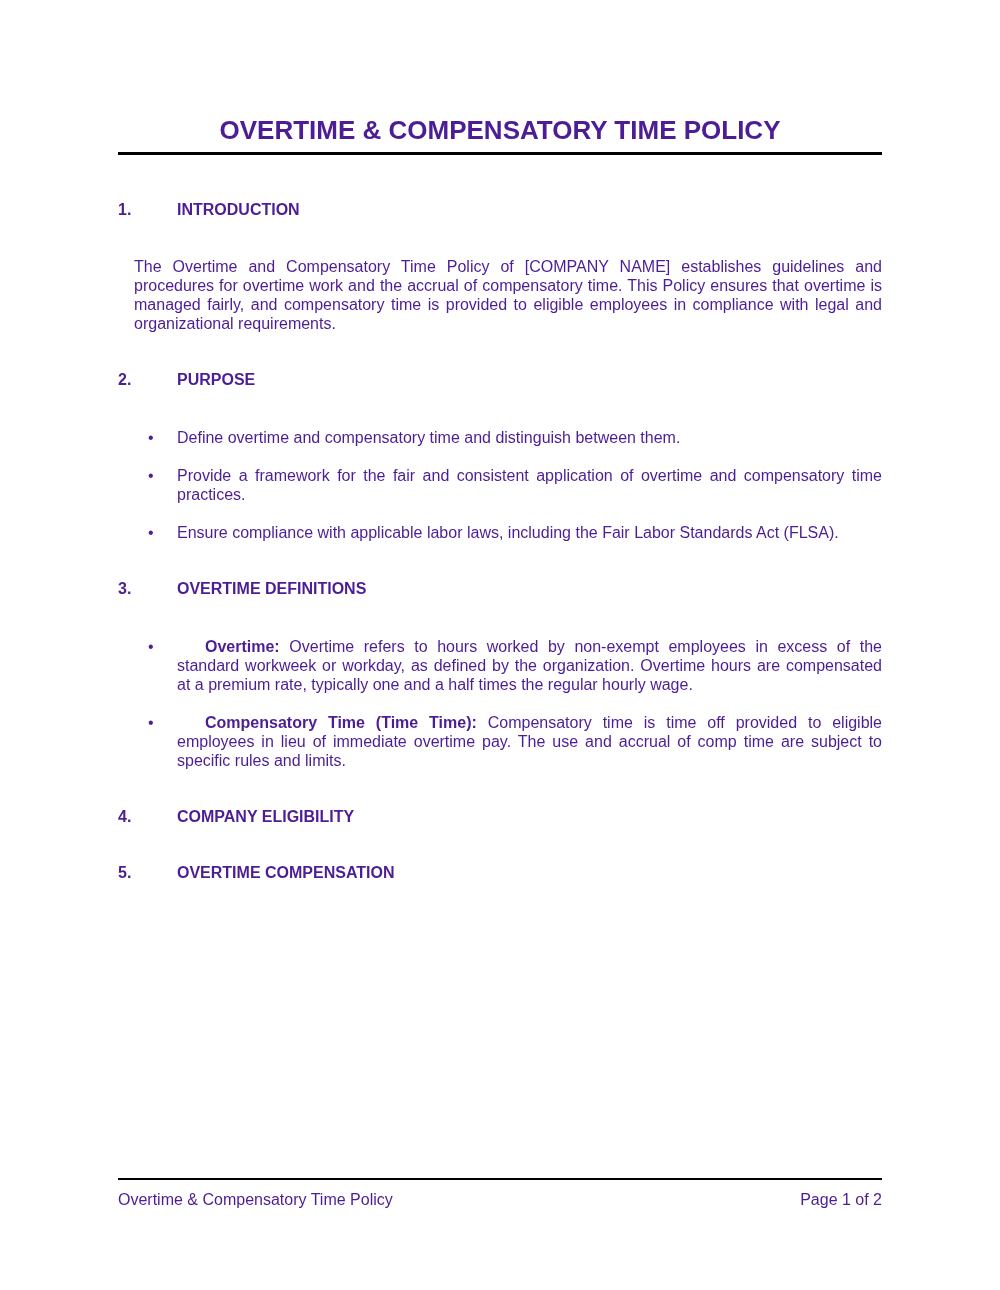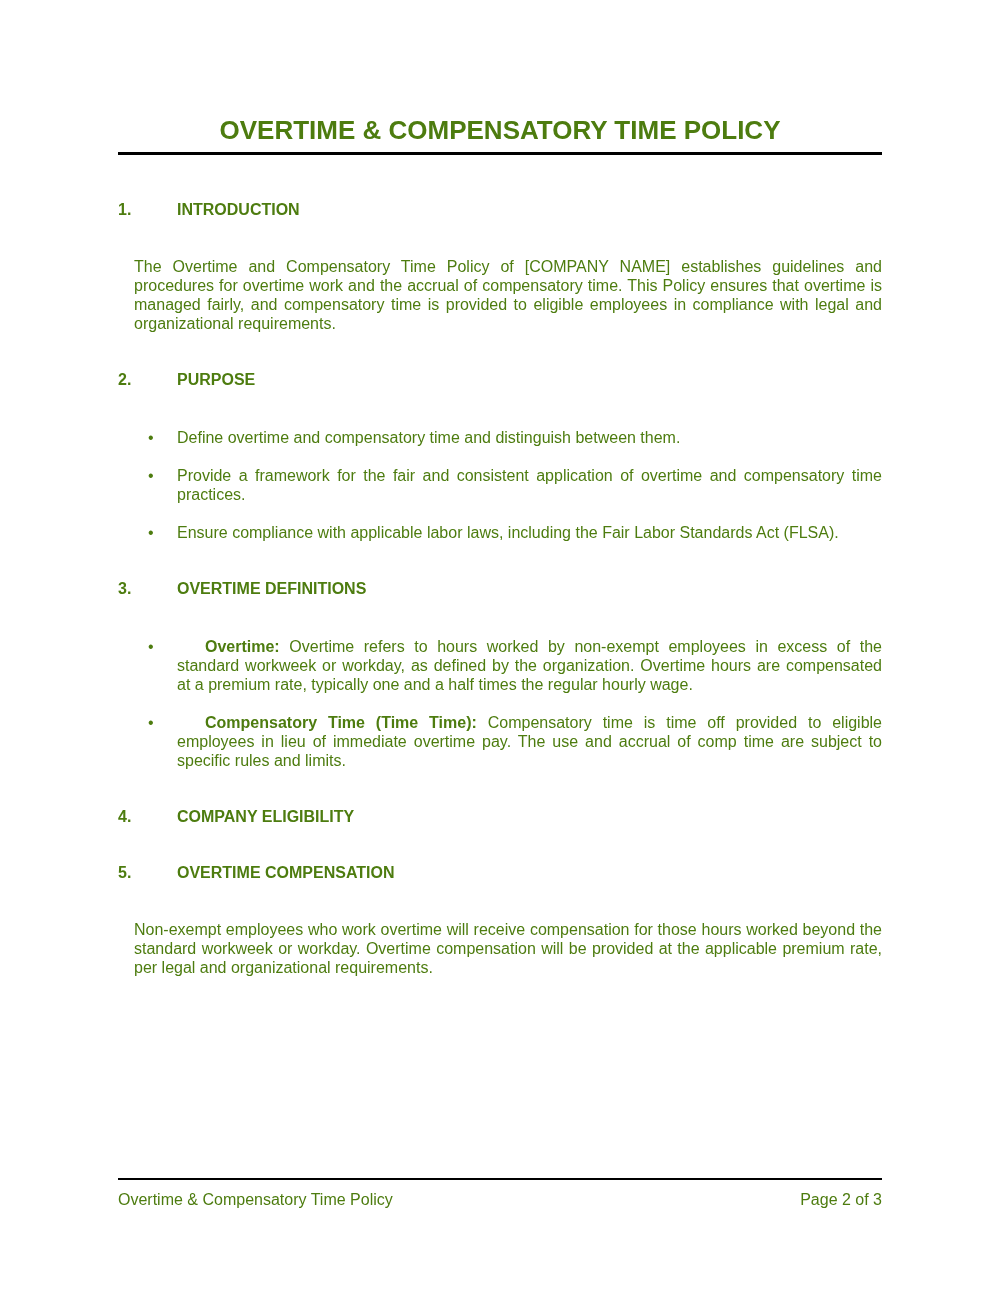--- a/index.html
+++ b/index.html
@@ -5,21 +5,21 @@
   html, body {
     margin: 0;
     padding: 0;
     background: #ffffff;
   }
   .page {
     position: relative;
     width: 1000px;
     height: 1290px;
     background: #ffffff;
-    color: #4d7c0f;
+    color: #4c1d95;
     font-family: "Liberation Sans", sans-serif;
     font-size: 16px;
     line-height: 19px;
     overflow: hidden;
   }
   .content {
     padding: 0 118px;
   }
   .doc-title {
     margin: 115px 0 0 0;
@@ -134,21 +134,20 @@
           <div class="section-heading">
             <span class="sec-num">4.</span>
             <span class="sec-title">COMPANY ELIGIBILITY</span>
           </div>
         </section>
         <section class="section">
           <div class="section-heading">
             <span class="sec-num">5.</span>
             <span class="sec-title">OVERTIME COMPENSATION</span>
           </div>
-          <p class="para">Non-exempt employees who work overtime will receive compensation for those hours worked beyond the standard workweek or workday. Overtime compensation will be provided at the applicable premium rate, per legal and organizational requirements.</p>
         </section>
       </div>
   </div>
   <div class="footer">
     <span>Overtime &amp; Compensatory Time Policy</span>
-    <span>Page 2 of 3</span>
+    <span>Page 1 of 2</span>
   </div>
 </div>
 
 </body></html>

